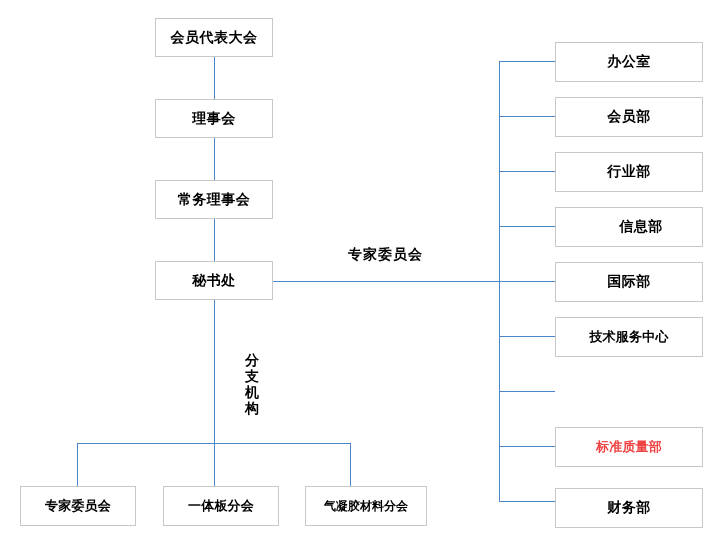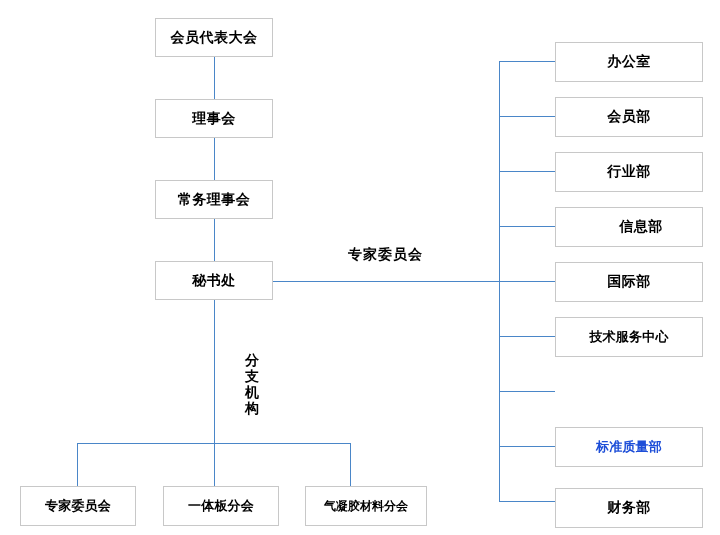--- a/index.html
+++ b/index.html
@@ -114,21 +114,21 @@
 
   <div class="node" style="left: 555px; top: 152px; width: 148px; height: 40px; border-color: rgb(200, 200, 200); background: rgb(255, 255, 255); color: rgb(0, 0, 0);">行业部</div>
 
   <div class="node" style="left: 555px; top: 207px; width: 148px; height: 40px; border-color: rgb(200, 200, 200); background: rgb(255, 255, 255); color: rgb(0, 0, 0); padding-left: 24px;">信息部</div>
 
   <div class="node small" style="left: 555px; top: 317px; width: 148px; height: 40px; border-color: rgb(200, 200, 200); background: rgb(255, 255, 255); color: rgb(0, 0, 0);">技术服务中心</div>
 
   <div class="node" style="left: 555px; top: 262px; width: 148px; height: 40px; border-color: rgb(200, 200, 200); background: rgb(255, 255, 255); color: rgb(0, 0, 0);">国际部</div>
 
 
-  <div class="node small" style="left: 555px; top: 427px; width: 148px; height: 40px; border-color: rgb(200, 200, 200); background: rgb(255, 255, 255); color: #1d4ed8;">标准质量部</div>
+  <div class="node small" style="left: 555px; top: 427px; width: 148px; height: 40px; border-color: rgb(200, 200, 200); background: rgb(255, 255, 255); color: #ef4444;">标准质量部</div>
 
   <div class="node" style="left: 555px; top: 488px; width: 148px; height: 40px; border-color: rgb(200, 200, 200); background: rgb(255, 255, 255); color: rgb(0, 0, 0);">财务部</div>
 
   <div class="node small" style="left: 20px; top: 486px; width: 116px; height: 40px; border-color: rgb(200, 200, 200); background: rgb(255, 255, 255); color: rgb(0, 0, 0);">专家委员会</div>
 
   <div class="node small" style="left: 163px; top: 486px; width: 116px; height: 40px; border-color: rgb(200, 200, 200); background: rgb(255, 255, 255); color: rgb(0, 0, 0);">一体板分会</div>
 
   <div class="node xsmall" style="left: 305px; top: 486px; width: 122px; height: 40px; border-color: rgb(200, 200, 200); background: rgb(255, 255, 255); color: rgb(0, 0, 0); font-family: Liberation Serif, serif;">气凝胶材料分会</div>
 
 </div>

